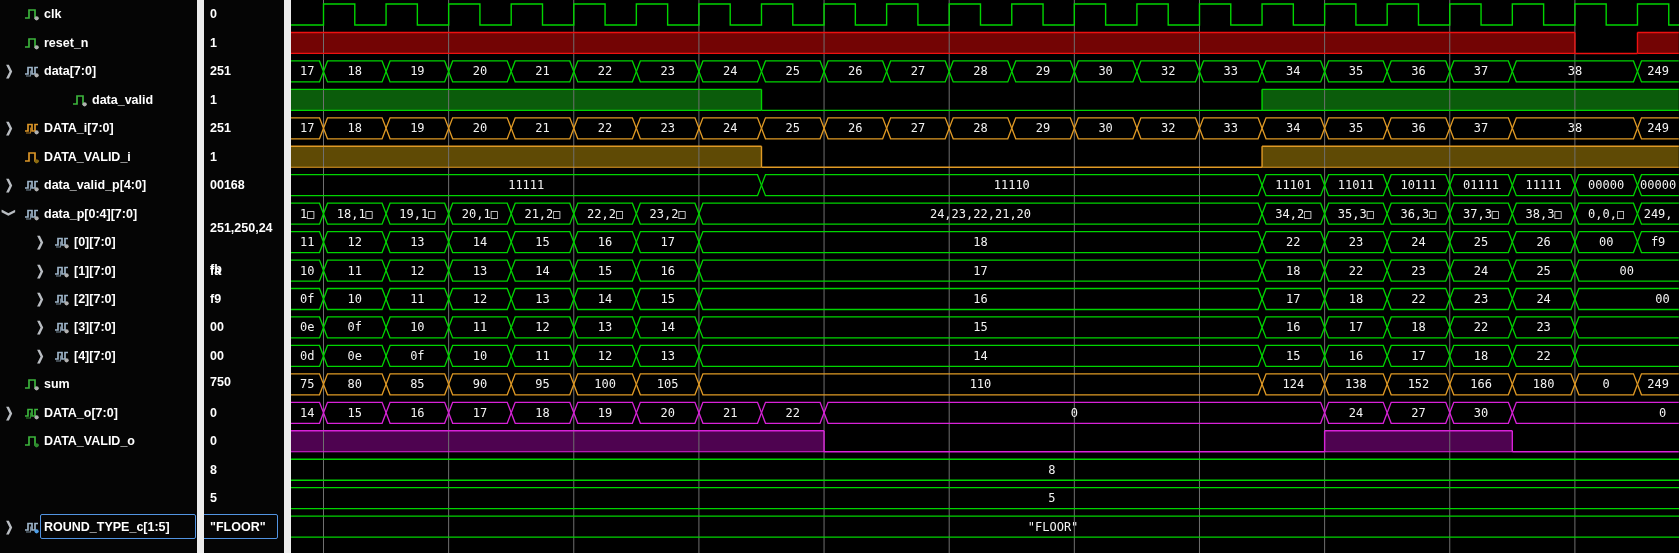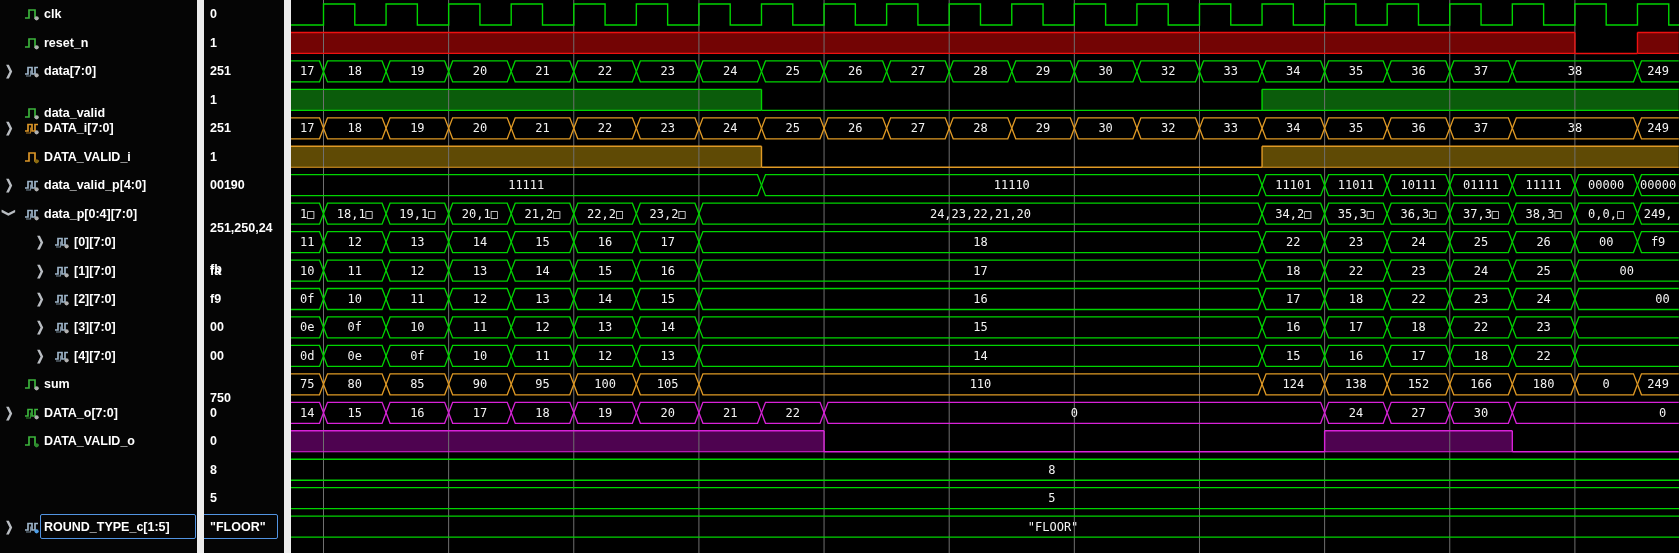--- a/index.html
+++ b/index.html
@@ -43,21 +43,21 @@
       </div>
       <div class="nrow" style="top: 57.175px; height: 28.45px;">
         <span class="exp" style="left:5px">❯</span>
         <span class="icon" style="left:24px"><svg width="16" height="14" viewBox="0 0 16 14">
             <polyline points="1,10 4,10 4,3.5 8,3.5 8,10 11,10 11,3.5 14,3.5" fill="none" stroke="#9db4c8" stroke-width="1.7"></polyline>
             <polyline points="2,12 6.5,12 6.5,6.5" fill="none" stroke="#9db4c8" stroke-width="1.1" opacity="0.75"></polyline>
             <circle cx="12.6" cy="11.3" r="2.1" fill="#b0b0b0"></circle>
           </svg></span>
         <span class="lbl" style="left:44px">data[7:0]</span>
       </div>
-      <div class="nrow" style="top: 99px; height: 28.45px;">
+      <div class="nrow" style="top: 86px; height: 28.45px; margin-left: 48px;">
         <span class="icon" style="left:24px"><svg width="16" height="14" viewBox="0 0 16 14">
             <polyline points="1,11 5,11 5,3 11,3 11,11 14.5,11" fill="none" stroke="#3cb43c" stroke-width="1.7"></polyline>
             <circle cx="12.6" cy="11.3" r="2.1" fill="#b0b0b0"></circle>
           </svg></span>
         <span class="lbl" style="left:44px">data_valid</span>
       </div>
       <div class="nrow" style="top: 114.075px; height: 28.45px;">
         <span class="exp" style="left:5px">❯</span>
         <span class="icon" style="left:24px"><svg width="16" height="14" viewBox="0 0 16 14">
             <polyline points="1,10 4,10 4,3.5 8,3.5 8,10 11,10 11,3.5 14,3.5" fill="none" stroke="#dc9628" stroke-width="1.7"></polyline>
@@ -171,28 +171,28 @@
       </div>
     </div>
   <div id="sep1" class="sep"></div>
   <div id="values">
       <div class="vrow" style="top: 0.275px; height: 28.45px;">0</div>
       <div class="vrow" style="top: 28.725px; height: 28.45px;">1</div>
       <div class="vrow" style="top: 57.175px; height: 28.45px;">251</div>
       <div class="vrow" style="top: 85.625px; height: 28.45px;">1</div>
       <div class="vrow" style="top: 114.075px; height: 28.45px;">251</div>
       <div class="vrow" style="top: 142.525px; height: 28.45px;">1</div>
-      <div class="vrow" style="top: 170.975px; height: 28.45px;">00190</div>
+      <div class="vrow" style="top: 170.975px; height: 28.45px;">00168</div>
       <div class="vrow" style="top: 214px; height: 28.45px;">251,250,24</div>
       <div class="vrow" style="top: 227.875px; height: 28.45px; margin-top: 27px;">fb</div>
       <div class="vrow" style="top: 256.325px; height: 28.45px;">fa</div>
       <div class="vrow" style="top: 284.775px; height: 28.45px;">f9</div>
       <div class="vrow" style="top: 313.225px; height: 28.45px;">00</div>
       <div class="vrow" style="top: 341.675px; height: 28.45px;">00</div>
-      <div class="vrow" style="top: 384px; height: 28.45px; text-align: right;">750</div>
+      <div class="vrow" style="top: 368px; height: 28.45px; text-align: right;">750</div>
       <div class="vrow" style="top: 398.575px; height: 28.45px;">0</div>
       <div class="vrow" style="top: 427.025px; height: 28.45px;">0</div>
       <div class="vrow" style="top: 455.475px; height: 28.45px;">8</div>
       <div class="vrow" style="top: 483.925px; height: 28.45px;">5</div>
       <div class="vrow" style="top: 512.375px; height: 28.45px;">"FLOOR"</div>
       <div class="selbox" style="left: -5px; width: 79px; top: 513.875px; height: 25.45px;"></div>
     </div>
   <div id="sep2" class="sep"></div>
   <div id="wavepane">
     <svg id="wavesvg" width="1388" height="553">

